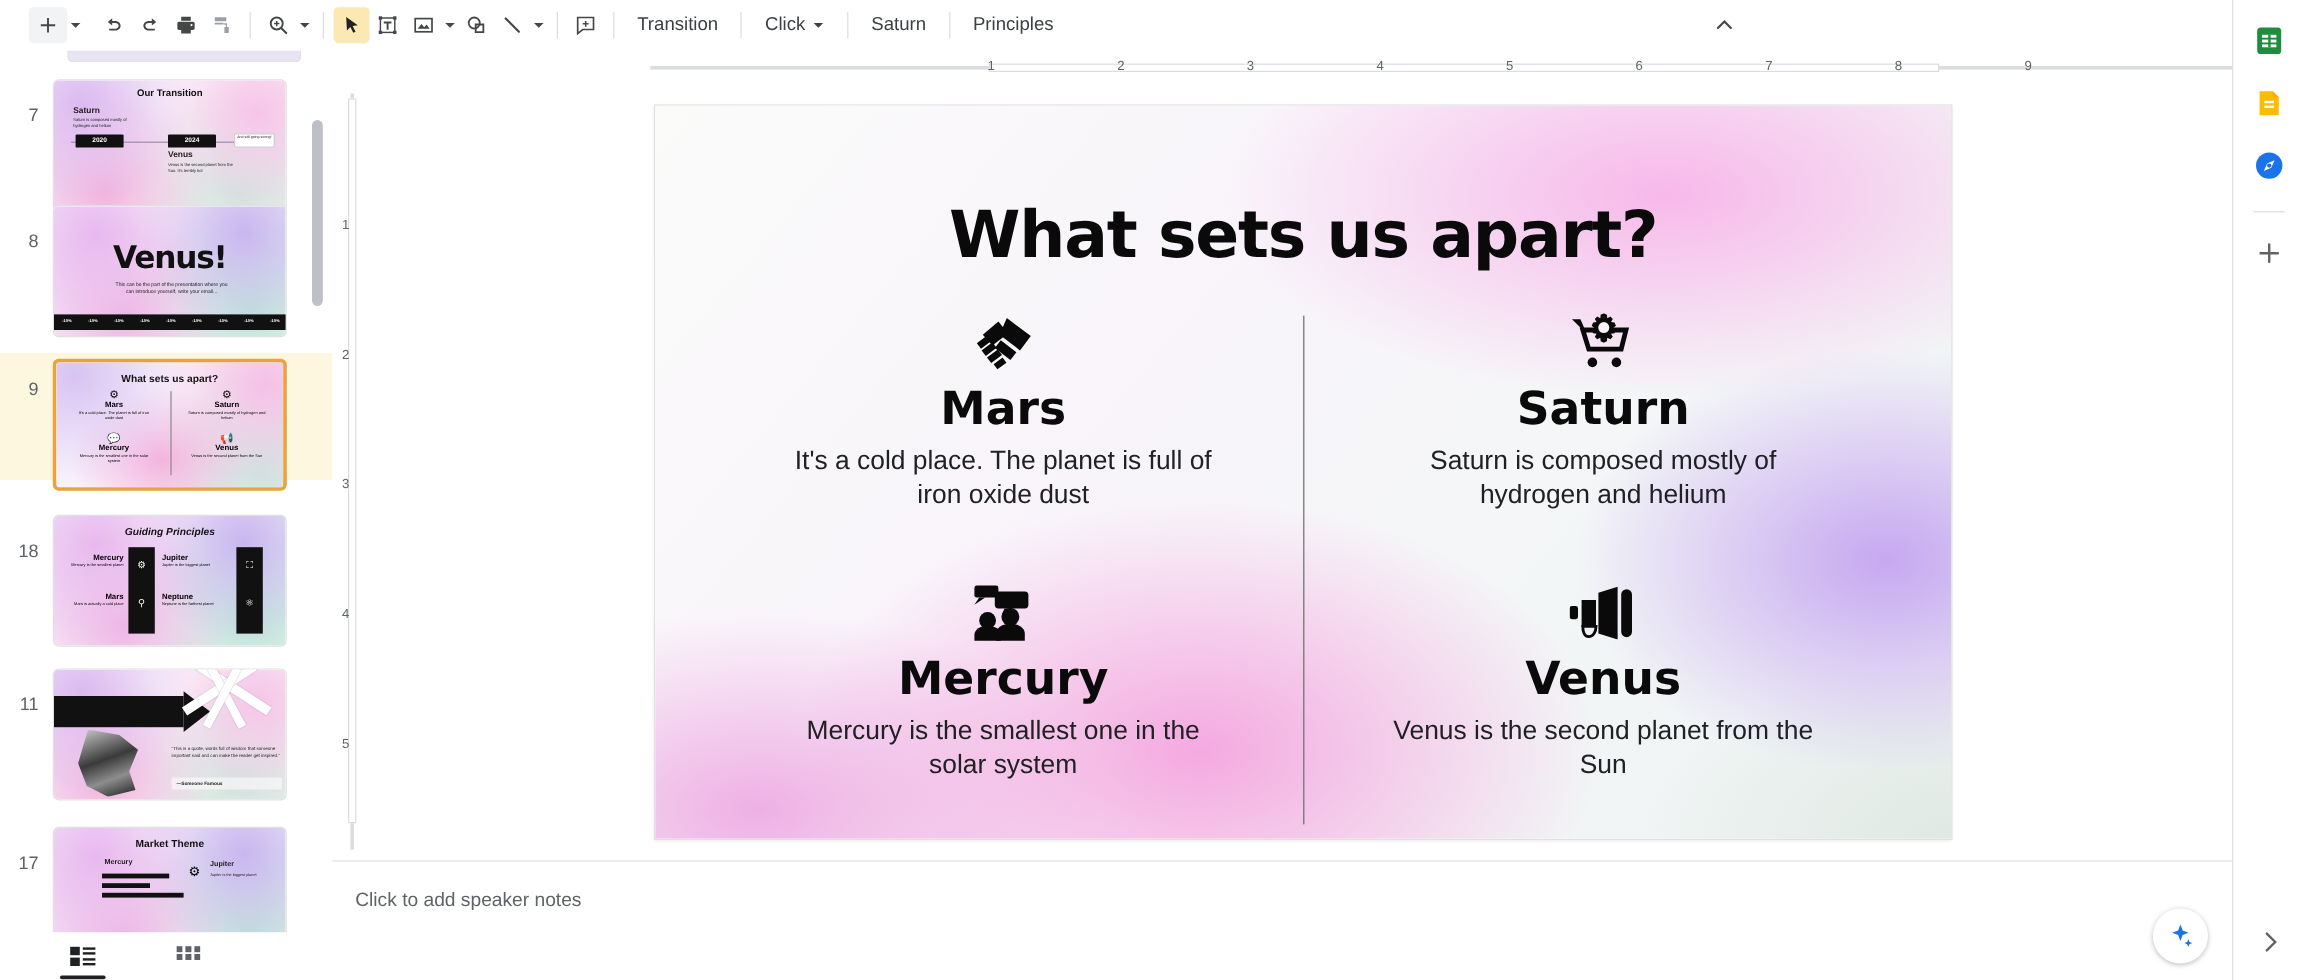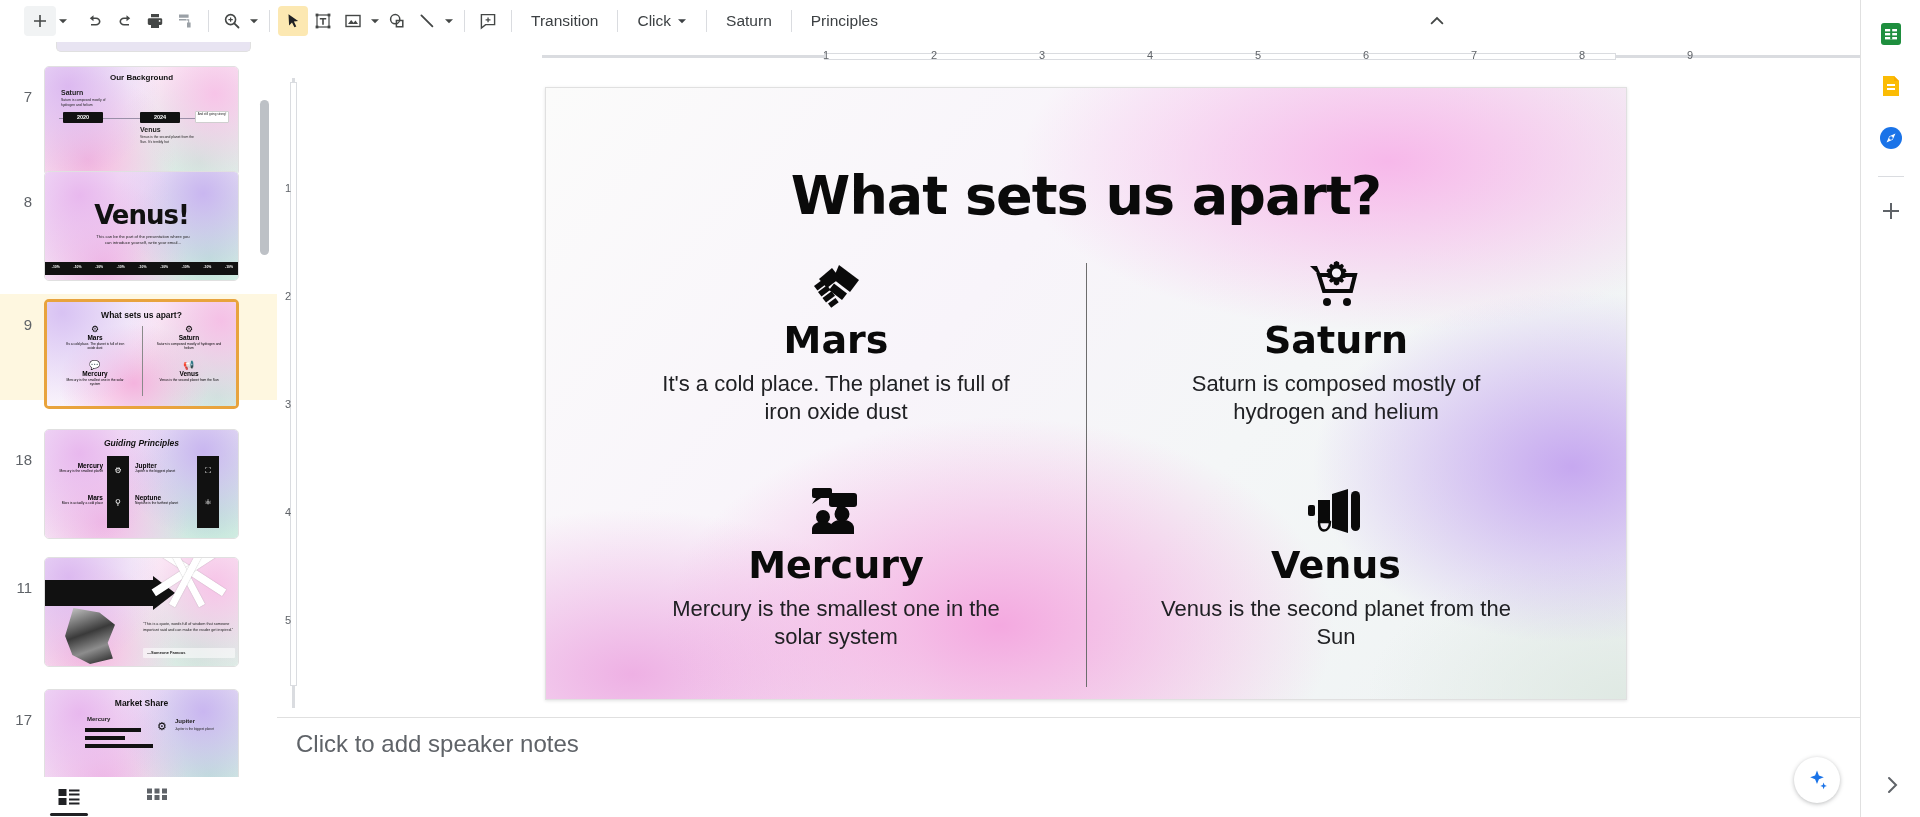--- a/index.html
+++ b/index.html
@@ -103,21 +103,21 @@
   .q-icon{height:56px;display:flex;align-items:center;justify-content:center;margin-bottom:6px;}
   .q-title{font-family:"DejaVu Sans", sans-serif;font-weight:bold;font-size:38px;color:#0a0a0a;
            line-height:1.1;margin-bottom:8px;}
   .q-desc{font-size:22px;line-height:1.28;color:#202124;}
 
   .sel-dots{position:absolute;left:1051px;top:712px;display:flex;gap:5px;}
   .sel-dots span{width:4px;height:4px;border-radius:50%;background:#bdc1c6;}
 
   .notes{position:absolute;left:277px;top:717px;right:60px;bottom:0;background:#fff;
          border-top:1px solid #e0e0e0;}
-  .notes-text{position:absolute;left:19px;top:12px;font-size:24px;color:#5f6368;cursor:text;}
+  .notes-text{position:absolute;left:19px;top:24px;font-size:16px;color:#5f6368;cursor:text;}
 
   .explore{position:absolute;right:80px;bottom:14px;width:46px;height:46px;border-radius:50%;
            background:#fff;box-shadow:0 1px 4px rgba(60,64,67,.35);display:flex;
            align-items:center;justify-content:center;cursor:pointer;}
 </style>
 </head>
 <body>
 
 <div class="toolbar">
   <div class="tb-group">
@@ -247,21 +247,21 @@
 </div>
 
 <div class="filmstrip">
 
   <div style="position:absolute;left:56px;top:0;width:195px;height:10px;border:1px solid #e0e0e0;border-top:none;border-radius:0 0 5px 5px;background:#e8e4f2;"></div>
 
   <div class="thumb-row" style="top:18px;position:absolute;left:0;width:277px;">
     <div class="thumb-num">7</div>
     <div class="thumb">
       <div class="grad grad-a"></div>
-      <div class="tt" style="top:6px;font-size:8px;">Our Background</div>
+      <div class="tt" style="top:6px;font-size:8px;">Our Transition</div>
       <div class="mini" style="left:16px;top:22px;font-size:7px;font-weight:bold;">Saturn</div>
       <div class="mini" style="left:16px;top:31px;font-size:3.4px;width:58px;line-height:1.35;">Saturn is composed mostly of hydrogen and helium</div>
       <div class="miniblk" style="left:14px;top:51px;width:170px;height:1px;background:#9a8fa8;"></div>
       <div class="miniblk" style="left:18px;top:45px;width:40px;height:11px;border-radius:1px;"></div>
       <div class="mini" style="left:18px;top:47px;width:40px;text-align:center;font-size:5.5px;color:#fff;font-weight:bold;">2020</div>
       <div class="miniblk" style="left:95px;top:45px;width:40px;height:11px;border-radius:1px;"></div>
       <div class="mini" style="left:95px;top:47px;width:40px;text-align:center;font-size:5.5px;color:#fff;font-weight:bold;">2024</div>
       <div class="miniblk" style="left:150px;top:44px;width:34px;height:12px;background:#fff;border:1px solid #cfcfcf;border-radius:1px;"></div>
       <div class="mini" style="left:150px;top:46px;width:34px;text-align:center;font-size:3px;line-height:1.3;">And still going strong!</div>
       <div class="mini" style="left:95px;top:59px;font-size:7px;font-weight:bold;">Venus</div>
@@ -365,21 +365,21 @@
       <div class="mini" style="left:98px;top:64px;width:92px;font-size:3.8px;line-height:1.45;">"This is a quote, words full of wisdom that someone important said and can make the reader get inspired."</div>
       <div style="position:absolute;left:98px;top:90px;width:92px;height:10px;background:rgba(255,255,255,.55);border-radius:1px;"></div>
       <div class="mini" style="left:102px;top:92px;font-size:4px;font-weight:bold;">—Someone Famous</div>
     </div>
   </div>
 
   <div class="thumb-row" style="top:641px;position:absolute;left:0;width:277px;">
     <div class="thumb-num">17</div>
     <div class="thumb">
       <div class="grad grad-b"></div>
-      <div class="tt" style="top:8px;font-size:8.5px;">Market Share</div>
+      <div class="tt" style="top:8px;font-size:8.5px;">Market Theme</div>
       <div class="mini" style="left:42px;top:26px;font-size:6px;font-weight:bold;">Mercury</div>
       <div class="miniblk" style="left:40px;top:38px;width:56px;height:4px;"></div>
       <div class="miniblk" style="left:40px;top:46px;width:40px;height:4px;"></div>
       <div class="miniblk" style="left:40px;top:54px;width:68px;height:4px;"></div>
       <div style="position:absolute;left:112px;top:30px;font-size:11px;">⚙</div>
       <div class="mini" style="left:130px;top:28px;font-size:6px;font-weight:bold;">Jupiter</div>
       <div class="mini" style="left:130px;top:37px;width:52px;font-size:3.2px;line-height:1.35;">Jupiter is the biggest planet</div>
     </div>
   </div>
 

